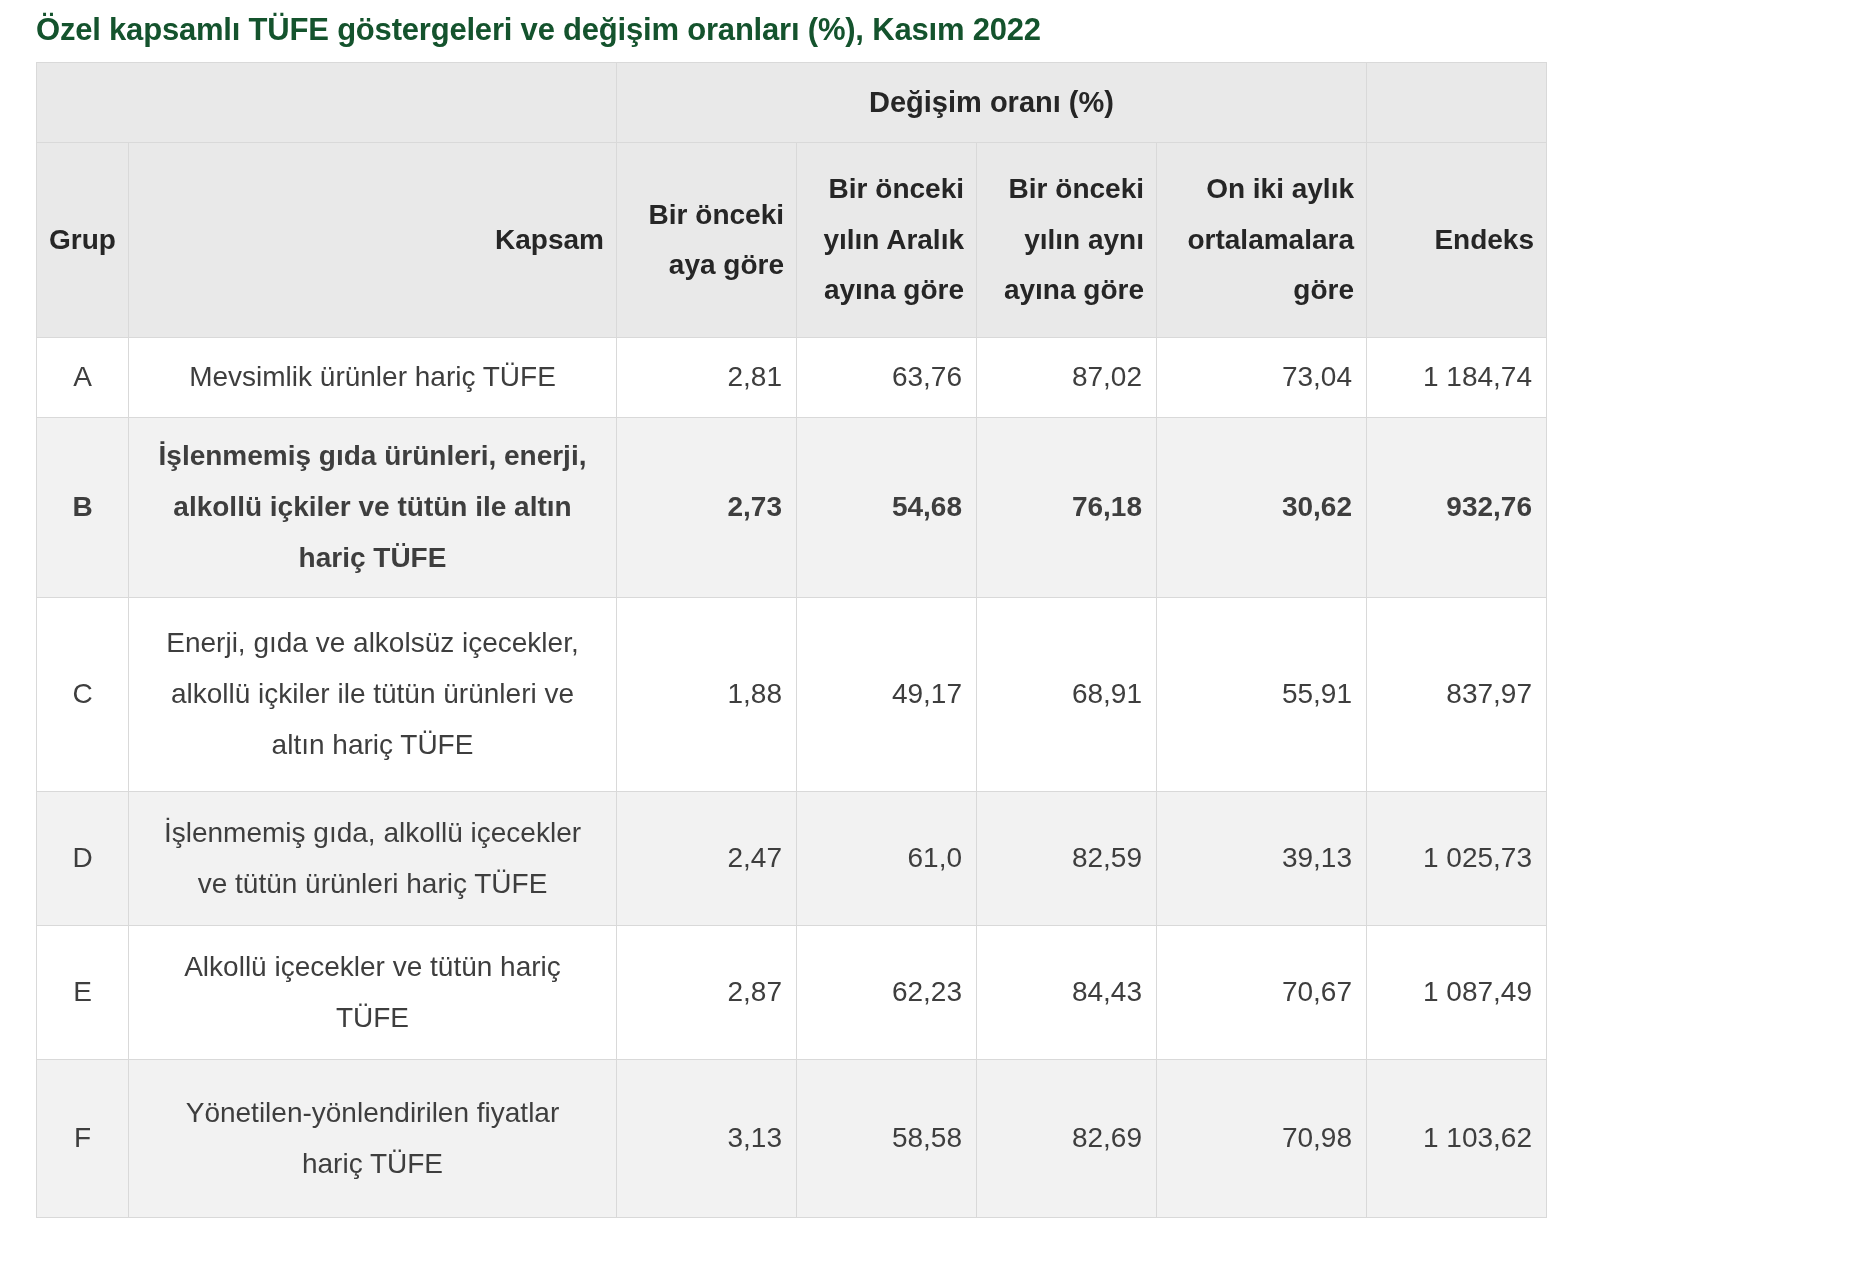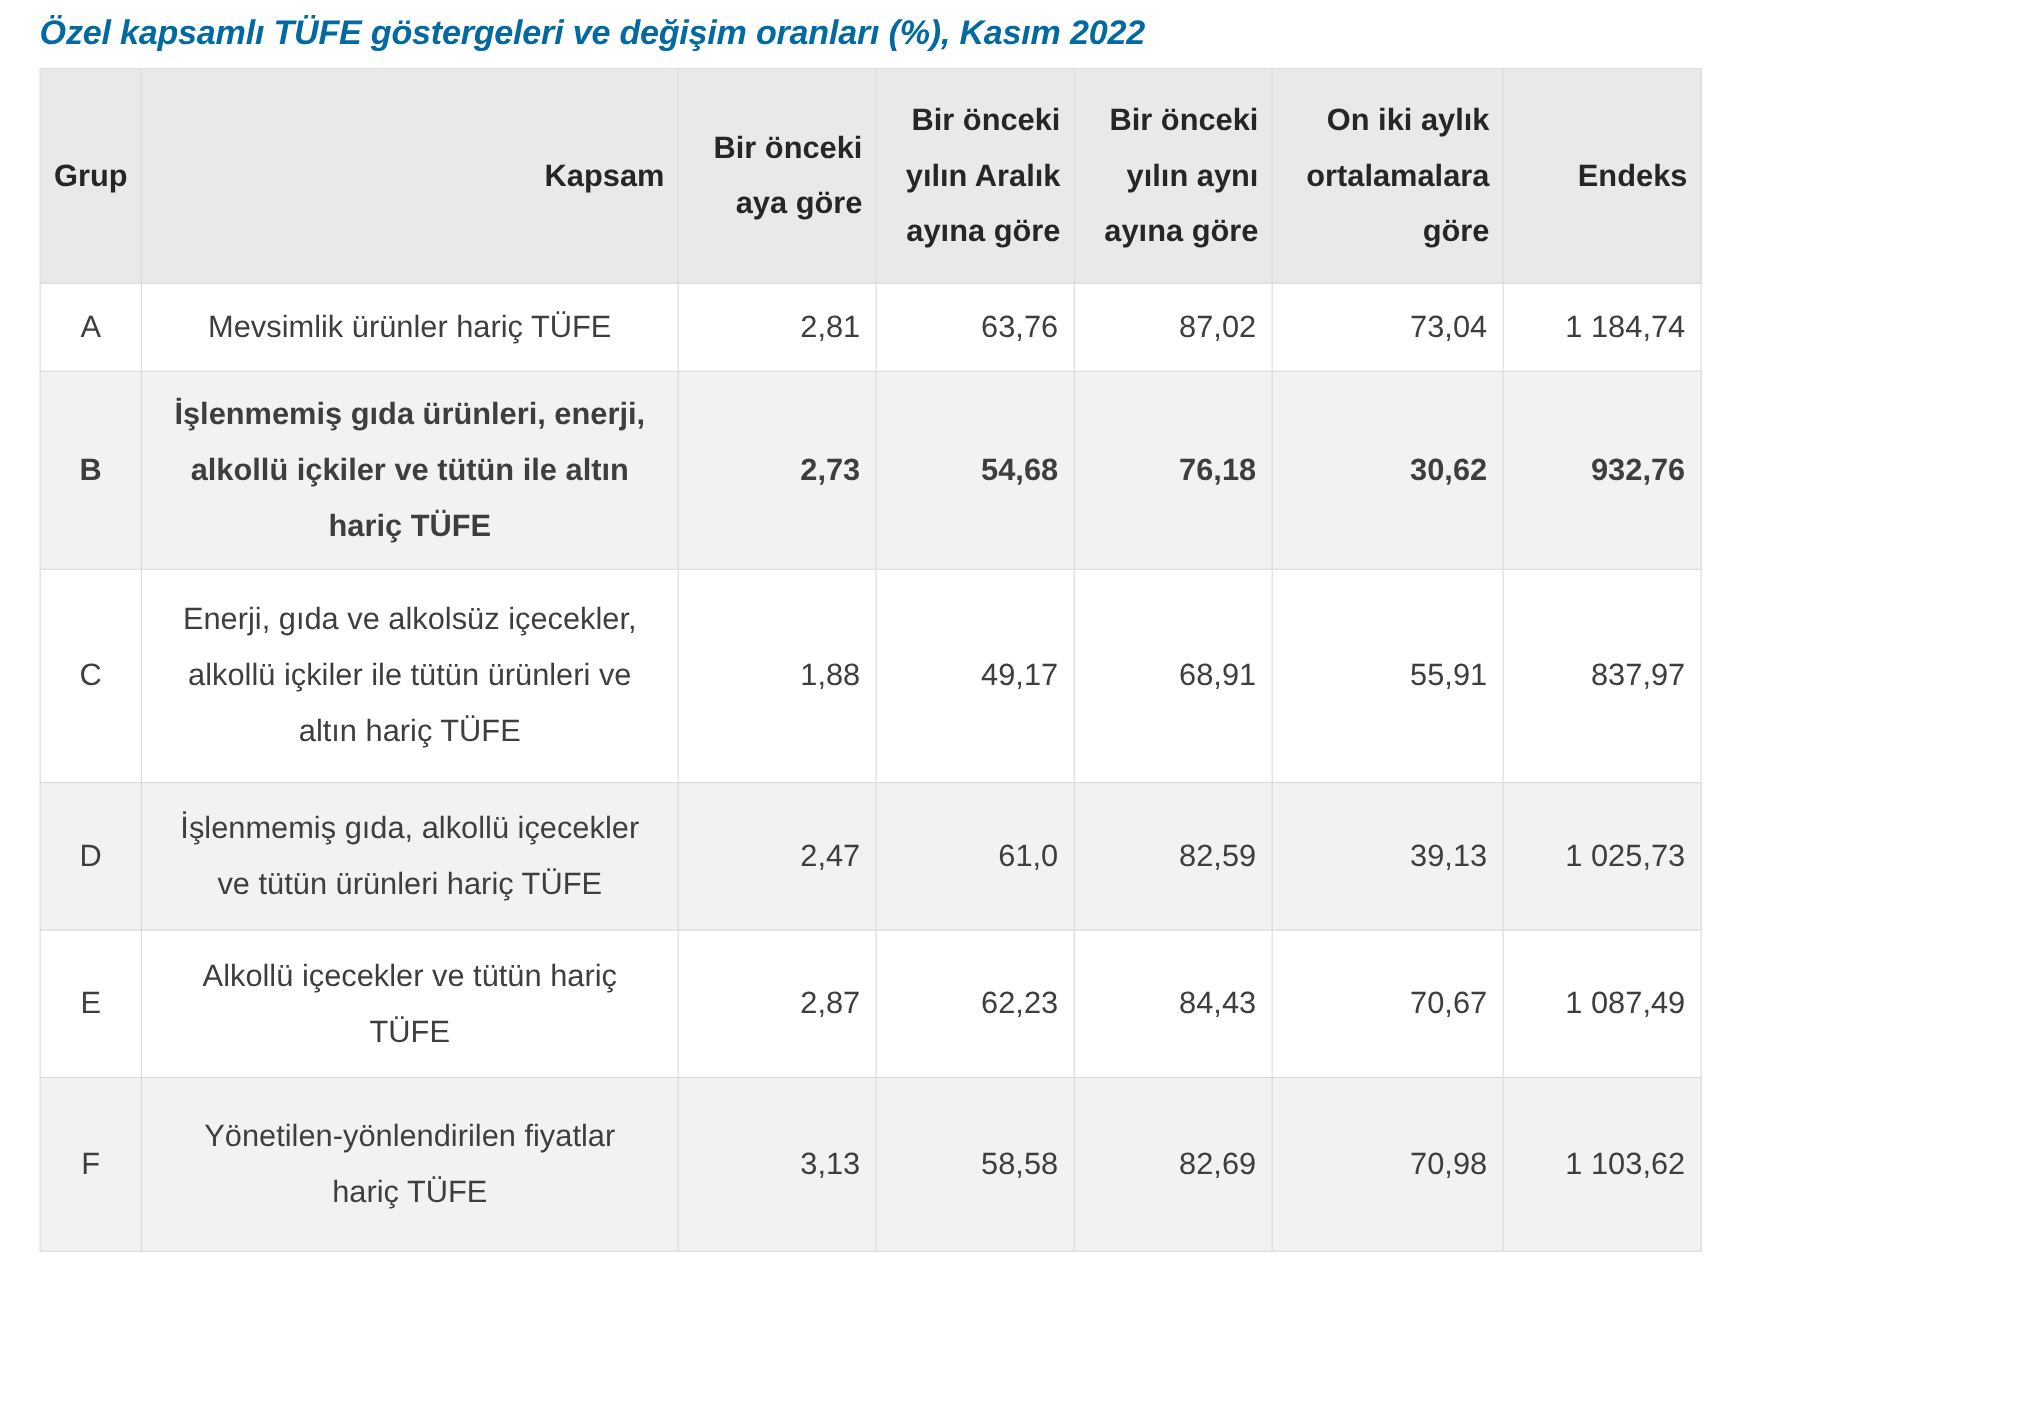--- a/index.html
+++ b/index.html
@@ -12,24 +12,23 @@
     height: 1280px;
     font-family: "Liberation Sans", "DejaVu Sans", sans-serif;
     overflow: hidden;
   }
   .page {
     padding: 10px 0 0 36px;
   }
   .title {
     font-size: 31px;
     font-weight: bold;
-    color: #0369a1;
+    color: #14532d;
     margin: 2px 0 14px 0;
     letter-spacing: -0.2px;
-    font-style: italic;
   }
   table.tufe {
     border-collapse: collapse;
     table-layout: fixed;
     width: 1510px;
   }
   table.tufe th, table.tufe td {
     border: 1px solid #d9d9d9;
     box-sizing: border-box;
   }
@@ -86,20 +85,25 @@
     <colgroup>
       <col style="width:92px">
       <col style="width:488px">
       <col style="width:180px">
       <col style="width:180px">
       <col style="width:180px">
       <col style="width:210px">
       <col style="width:180px">
     </colgroup>
     <thead>
+      <tr class="span-header-row">
+        <th colspan="2"></th>
+        <th colspan="4" class="span-header">Değişim oranı (%)</th>
+        <th></th>
+      </tr>
       <tr class="col-header-row">
         <th class="h-grup">Grup</th>
         <th class="h-kapsam">Kapsam</th>
         <th class="h-num">Bir önceki
 aya göre</th>
         <th class="h-num">Bir önceki
 yılın Aralık
 ayına göre</th>
         <th class="h-num">Bir önceki
 yılın aynı

